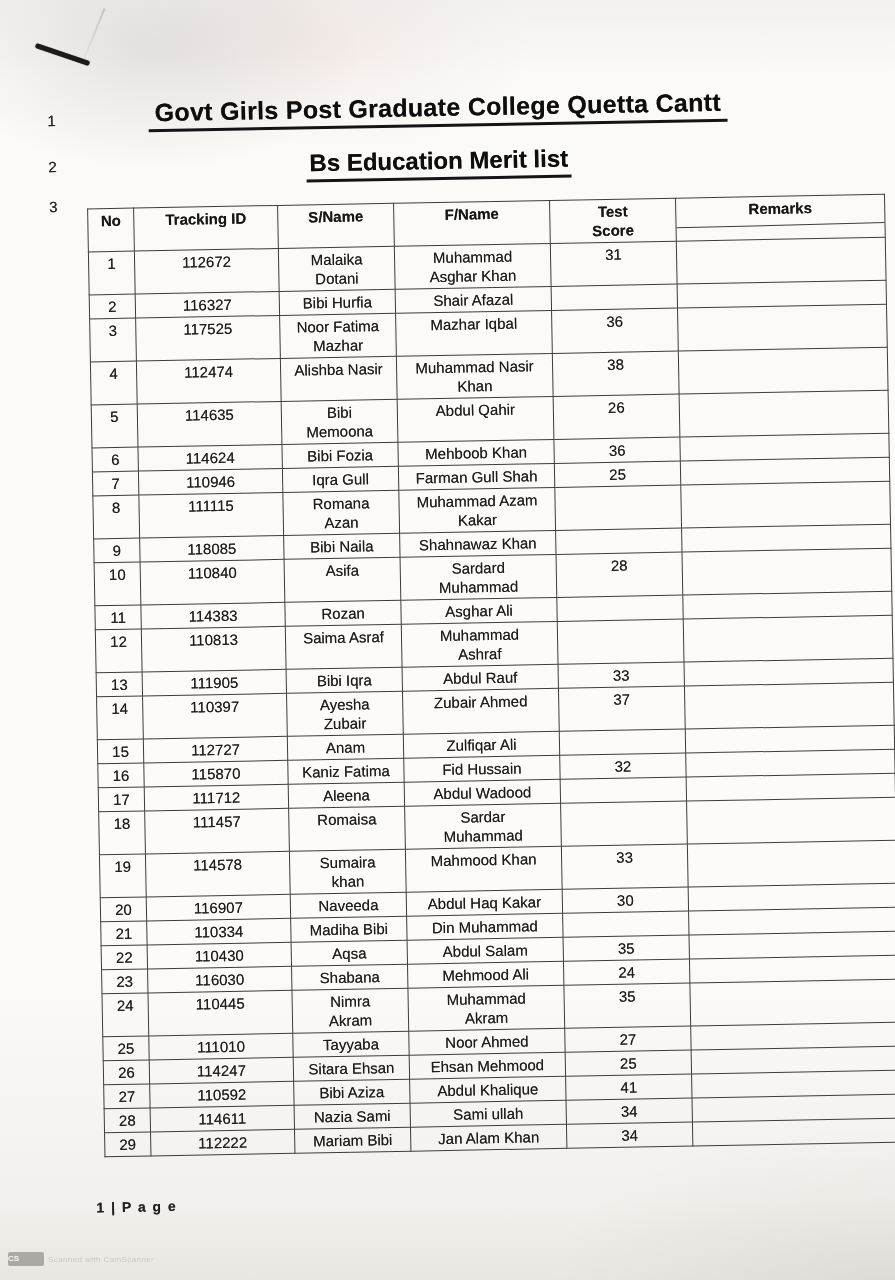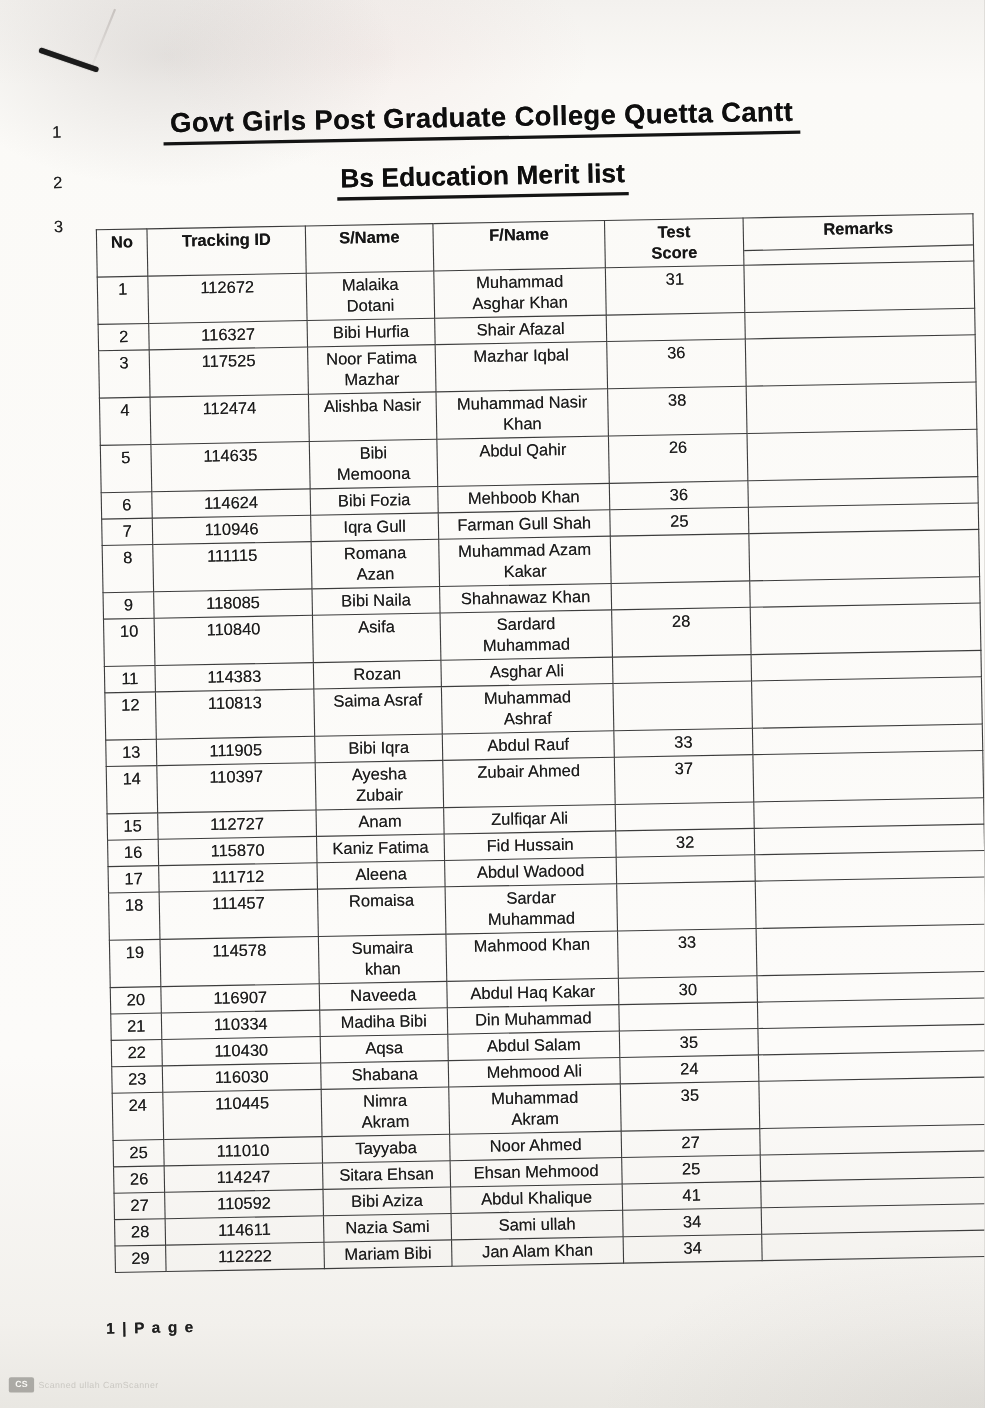--- a/index.html
+++ b/index.html
@@ -53,22 +53,22 @@
   th.col-remarks::after{
     content:"";position:absolute;left:-1px;right:-1px;bottom:13px;
     border-bottom:1px solid #3c3c3c;transform:rotate(-0.4deg);
   }
   .footer{
     margin:42px 0 0 86px;font-size:14px;font-weight:bold;color:#1f1f1f;
     letter-spacing:1.5px;text-shadow:0 0 0.5px rgba(25,25,25,0.7);
   }
   .watermark{position:absolute;left:8px;top:1252px;display:flex;align-items:center;gap:4px;opacity:0.85;}
   .wm-logo{
-    width:23px;height:14px;background:#a09f9a;color:#fdfcf9;font-size:8px;font-weight:bold;
-    text-align:center;line-height:14px;border-radius:2px;display:inline-block;
+    width:36px;height:14px;background:#a09f9a;color:#fdfcf9;font-size:8px;font-weight:bold;
+    line-height:14px;border-radius:2px;display:inline-block;
   }
   .wm-text{font-size:8px;color:#c4c2bc;letter-spacing:0.4px;}
 </style>
 </head>
 <body>
 
 <div class="paper">
 
   <div class="scan-mark"></div>
   <div class="crease"></div>
@@ -353,16 +353,16 @@
     <td></td>
   </tr>
         </tbody>
     </table>
 
     <div class="footer">1 | P a g e</div>
   </div>
 
   <div class="watermark">
     <span class="wm-logo">CS</span>
-    <span class="wm-text">Scanned ullah CamScanner</span>
+    <span class="wm-text">Scanned with CamScanner</span>
   </div>
 
 </div>
 
 </body></html>

